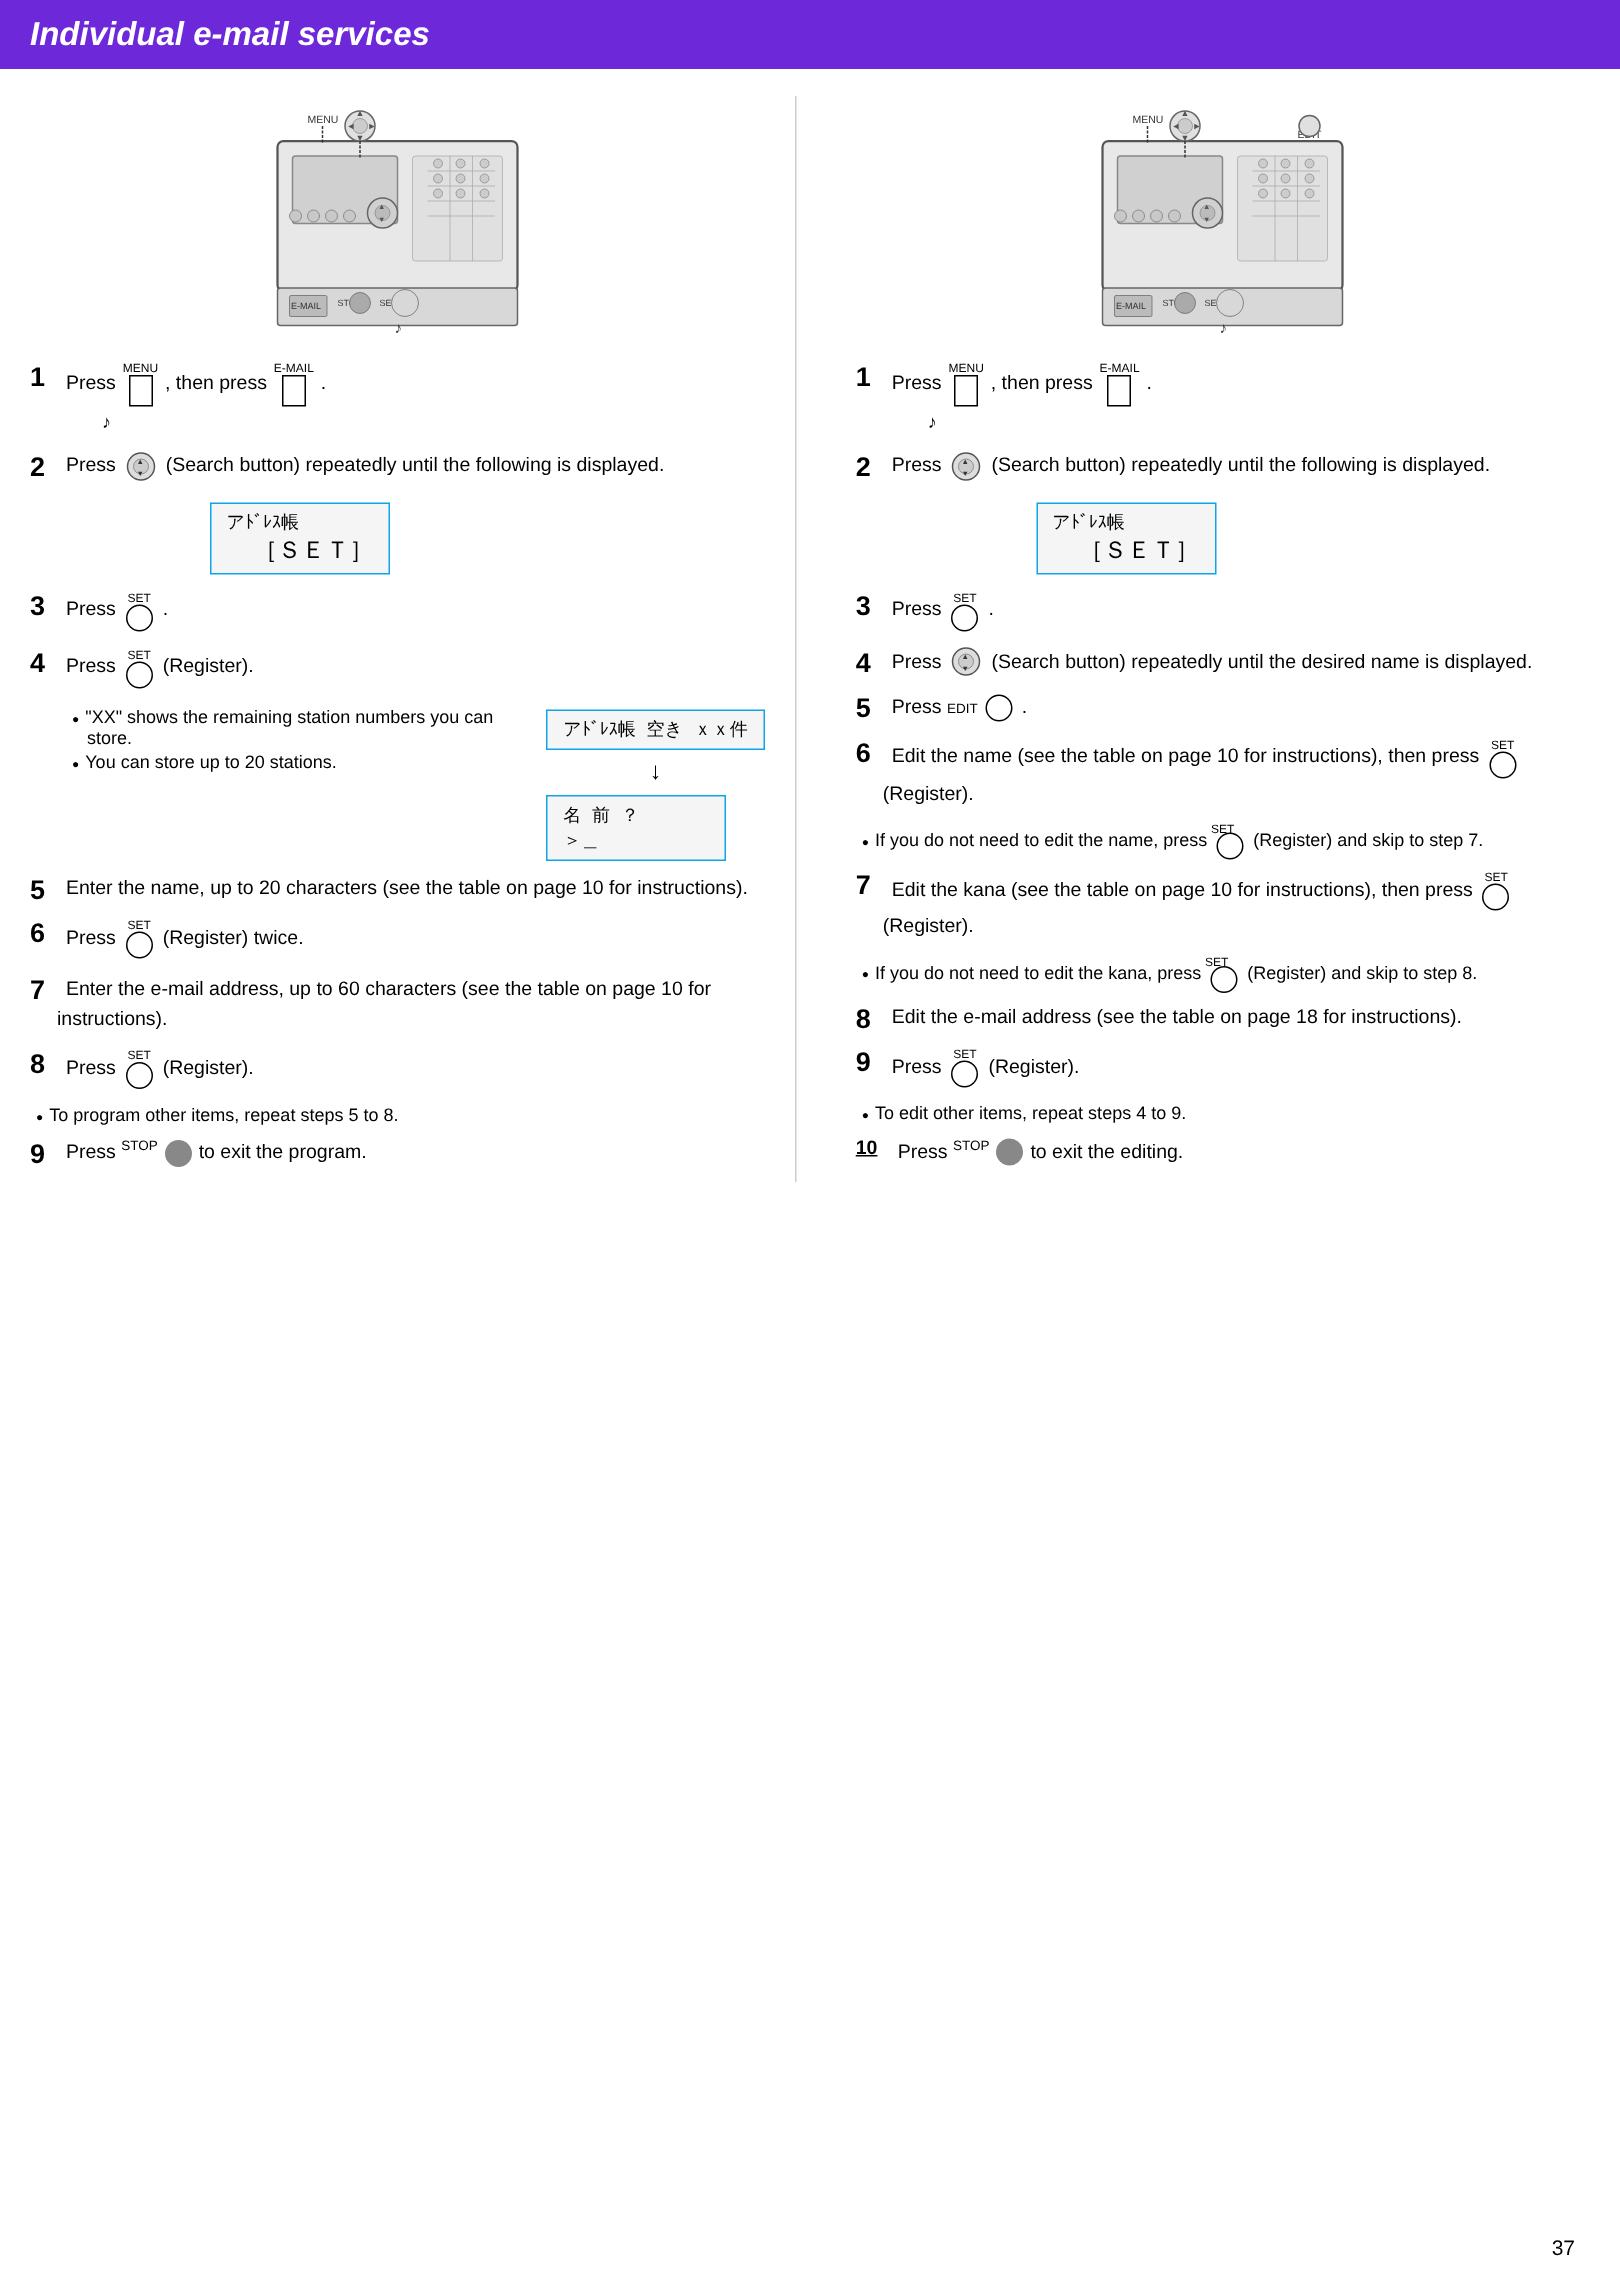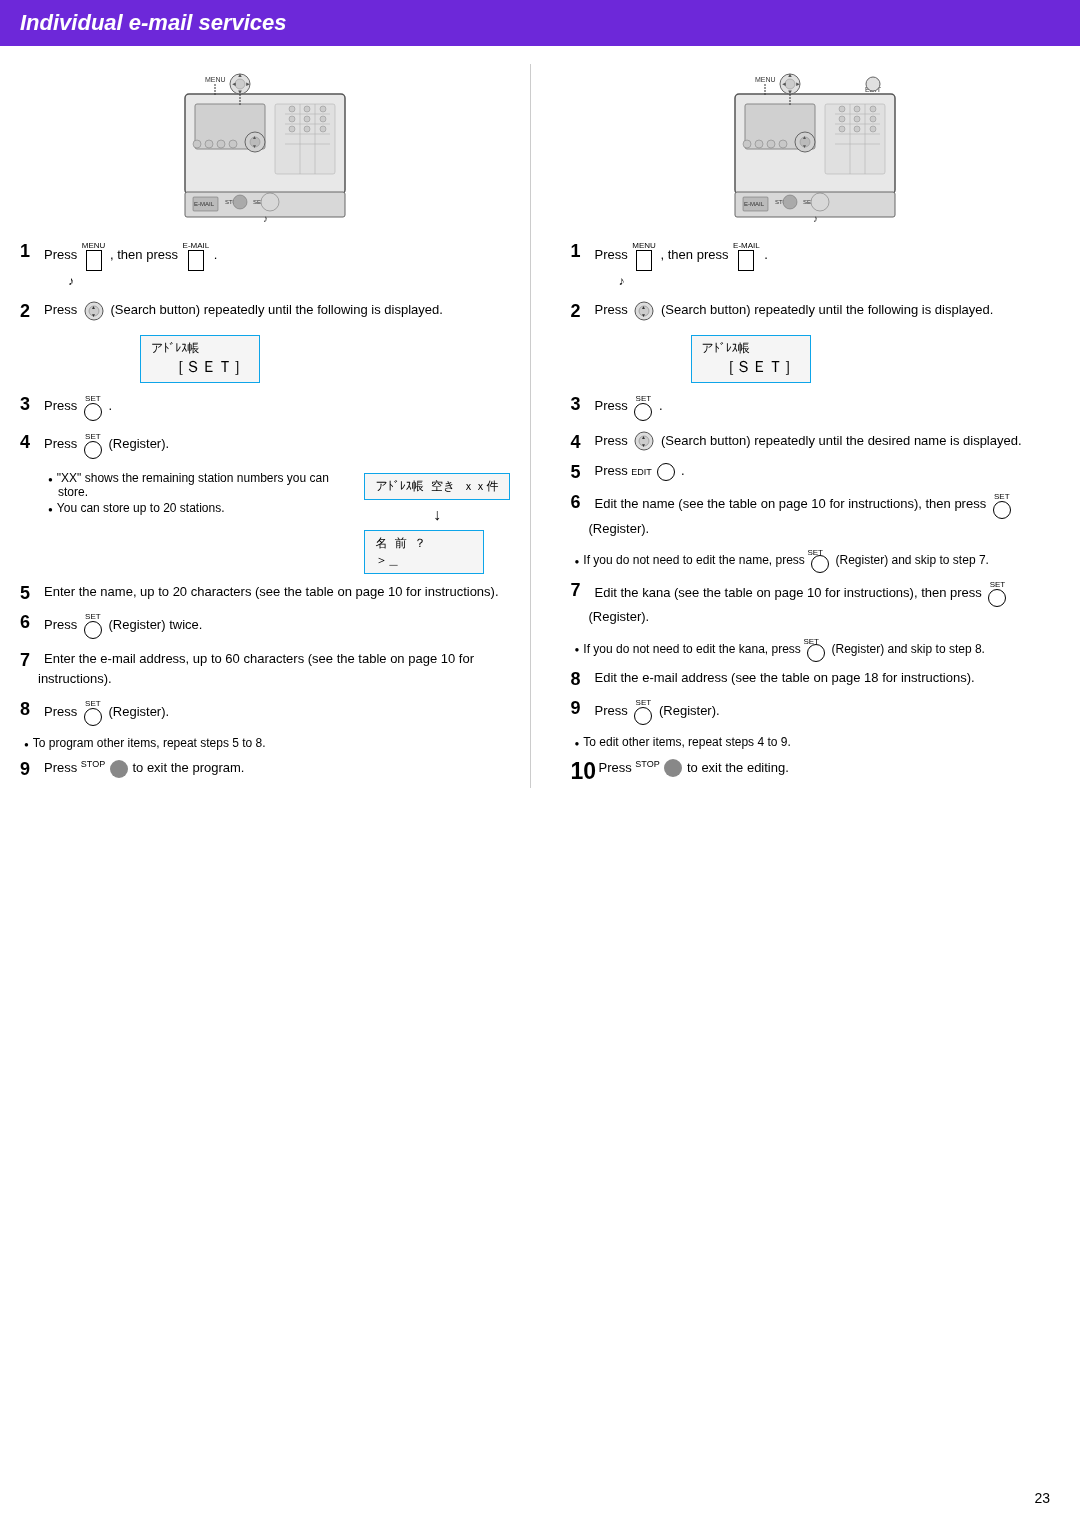--- a/index.html
+++ b/index.html
@@ -530,25 +530,25 @@
         <span class="inline-wrap">
           <span class="label-above">SET</span>
           <span class="circle-btn"></span>
         </span>
         (Register).
       </span>
     </div>
     <div class="bullet step-indent">To edit other items, repeat steps 4 to 9.</div>
 
     <div class="step" style="margin-top:8px;">
-      <span class="step-num" style="font-size:23px;">10</span>
+      <span class="step-num" style="font-size:13px;text-decoration:underline;">10</span>
       <span class="step-content" style="margin-left:10px;">
         Press
         <span style="font-size:9px;vertical-align:super;">STOP</span>
         <span class="stop-btn"></span>
         to exit the editing.
       </span>
     </div>
   </div>
 
 </div>
 
-<div class="page-num">23</div>
+<div class="page-num">37</div>
 
 </body></html>

